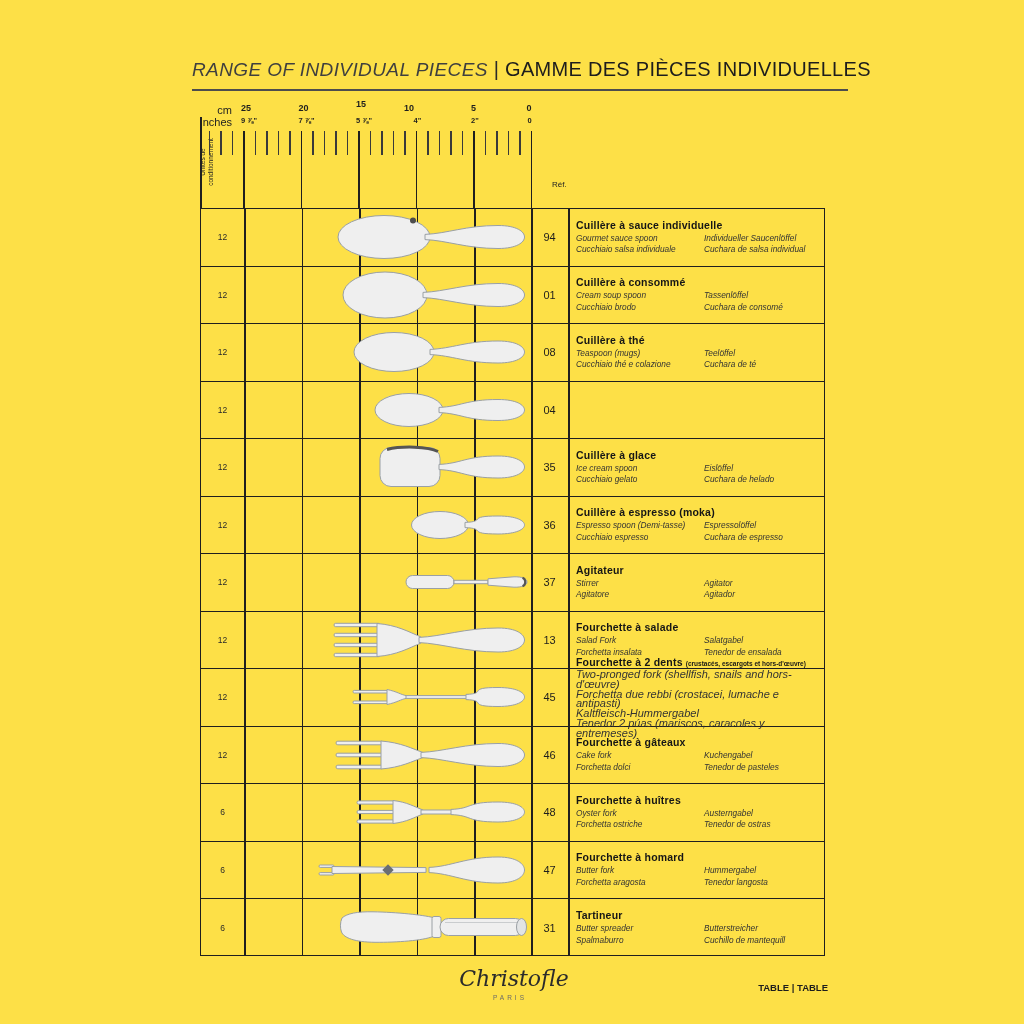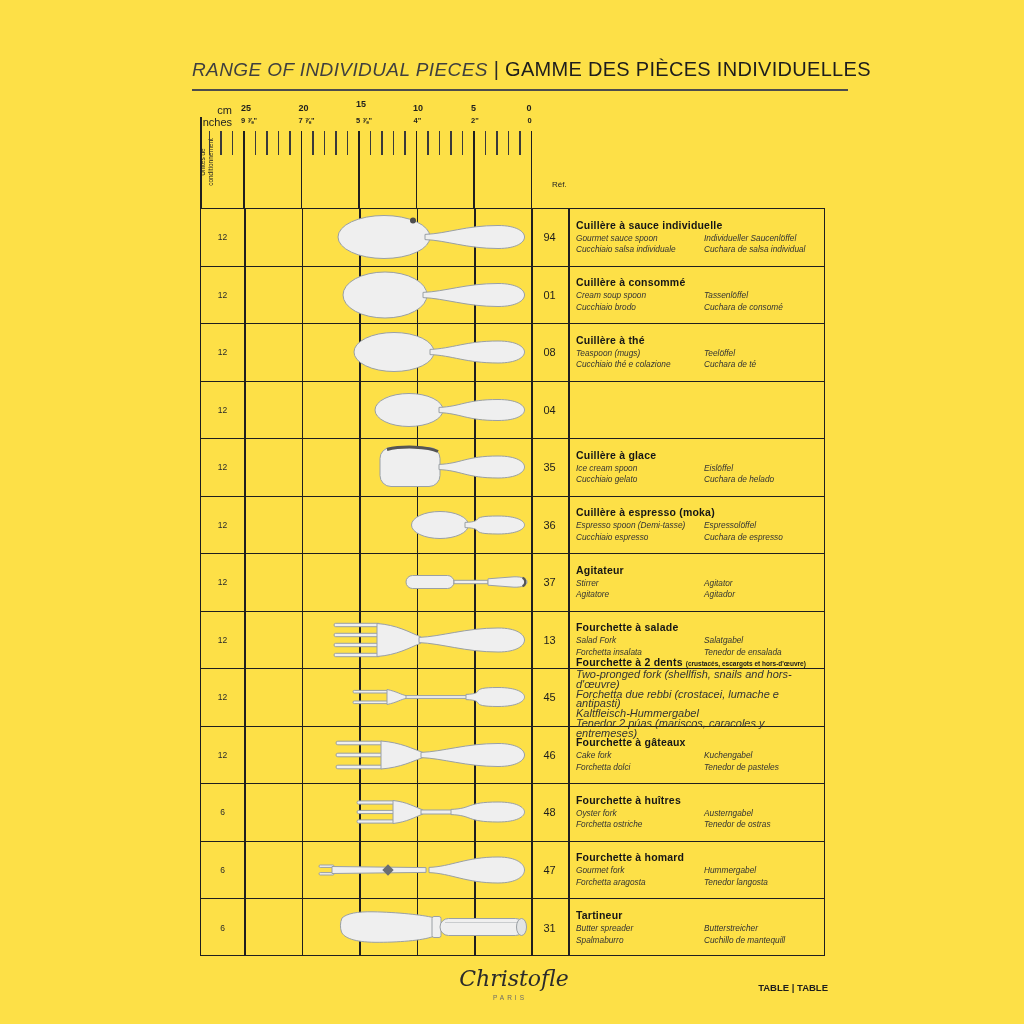--- a/index.html
+++ b/index.html
@@ -64,21 +64,21 @@
     <div class="ref-label">Réf.</div>
   <div class="ruler-num" style="left: 241px; top: 103px;">25</div>
       <div class="ruler-in" style="left: 241px; top: 116px;">9 ⅞"</div>
       <div class="tick-major" style="left: 243px;"></div>
       <div class="ruler-num" style="left: 298.5px; top: 103px;">20</div>
       <div class="ruler-in" style="left: 298.5px; top: 116px;">7 ⅞"</div>
       <div class="tick-major" style="left: 300.5px;"></div>
       <div class="ruler-num" style="left: 356px; top: 99px;">15</div>
       <div class="ruler-in" style="left: 356px; top: 116px;">5 ⅞"</div>
       <div class="tick-major" style="left: 358px;"></div>
-      <div class="ruler-num" style="left: 413px; top: 103px;">10</div>
+      <div class="ruler-num" style="left: 404px; top: 103px;">10</div>
       <div class="ruler-in" style="left: 413.5px; top: 116px;">4"</div>
       <div class="tick-major" style="left: 415.5px;"></div>
       <div class="ruler-num" style="left: 471px; top: 103px;">5</div>
       <div class="ruler-in" style="left: 471px; top: 116px;">2"</div>
       <div class="tick-major" style="left: 473px;"></div>
       <div class="ruler-num" style="left: 526.5px; top: 103px;">0</div>
       <div class="ruler-in" style="left: 527.5px; top: 116px;">0</div>
       <div class="tick-major" style="left: 530.5px;"></div>
       <div class="tick-minor" style="left: 208.5px;"></div>
       <div class="tick-minor" style="left: 220px;"></div>
@@ -352,21 +352,21 @@
               <path d="M131,24.5 L225,25.6 L225,30.4 L131,31.5 Z"></path>
               <rect x="183" y="24" width="8" height="8" transform="rotate(45 187 28)" fill="#6a6f73" stroke="none"></rect>
               <path d="M228,25.4 C250,24.6 265,15 297,15 C316,15 323.5,22.090909090909093 323.5,28 C323.5,33.90909090909091 316,41 297,41 C265,41 250,31.4 228,30.6 Z"></path>
             </g>
           </svg>
     <div class="cell-qty">6</div>
     <div class="cell-ref">47</div>
     <div class="cell-desc">
       <div class="desc-title">Fourchette à homard </div>
       <div class="desc-cols">
-        <span>Gourmet fork</span>
+        <span>Butter fork</span>
         <span>Hummergabel</span>
         <span>Forchetta aragosta</span>
         <span>Tenedor langosta</span>
       </div>
 
     </div>
   </div>
         <div class="row">
     <svg class="piece-svg" viewBox="0 0 330 56">
             <g fill="#efefef" stroke="#9aa0a5" stroke-width="1">

